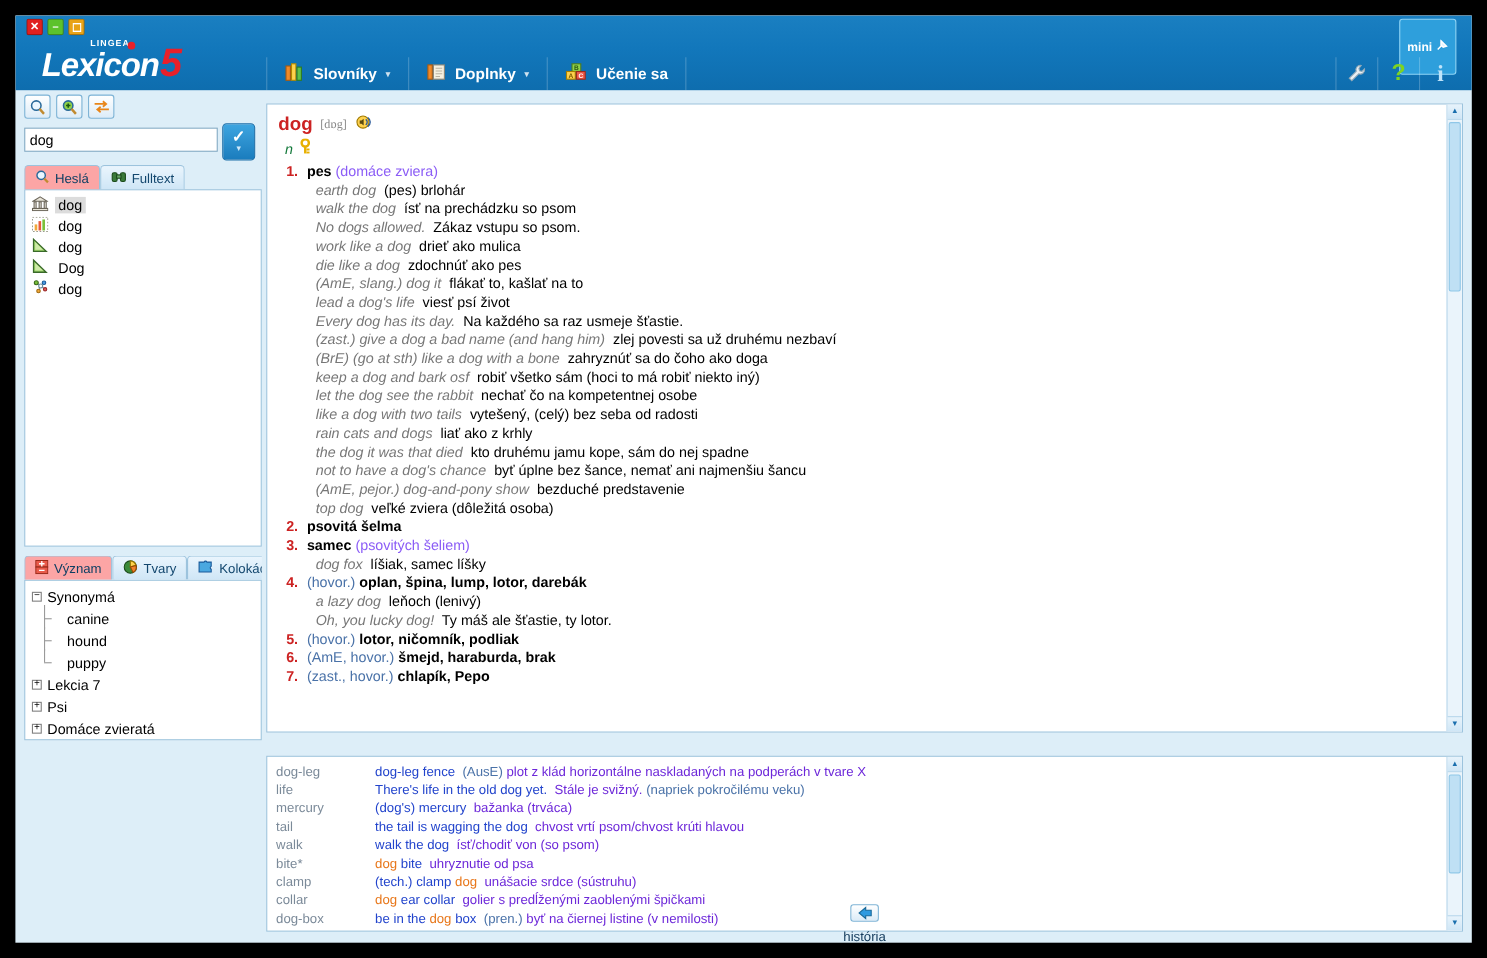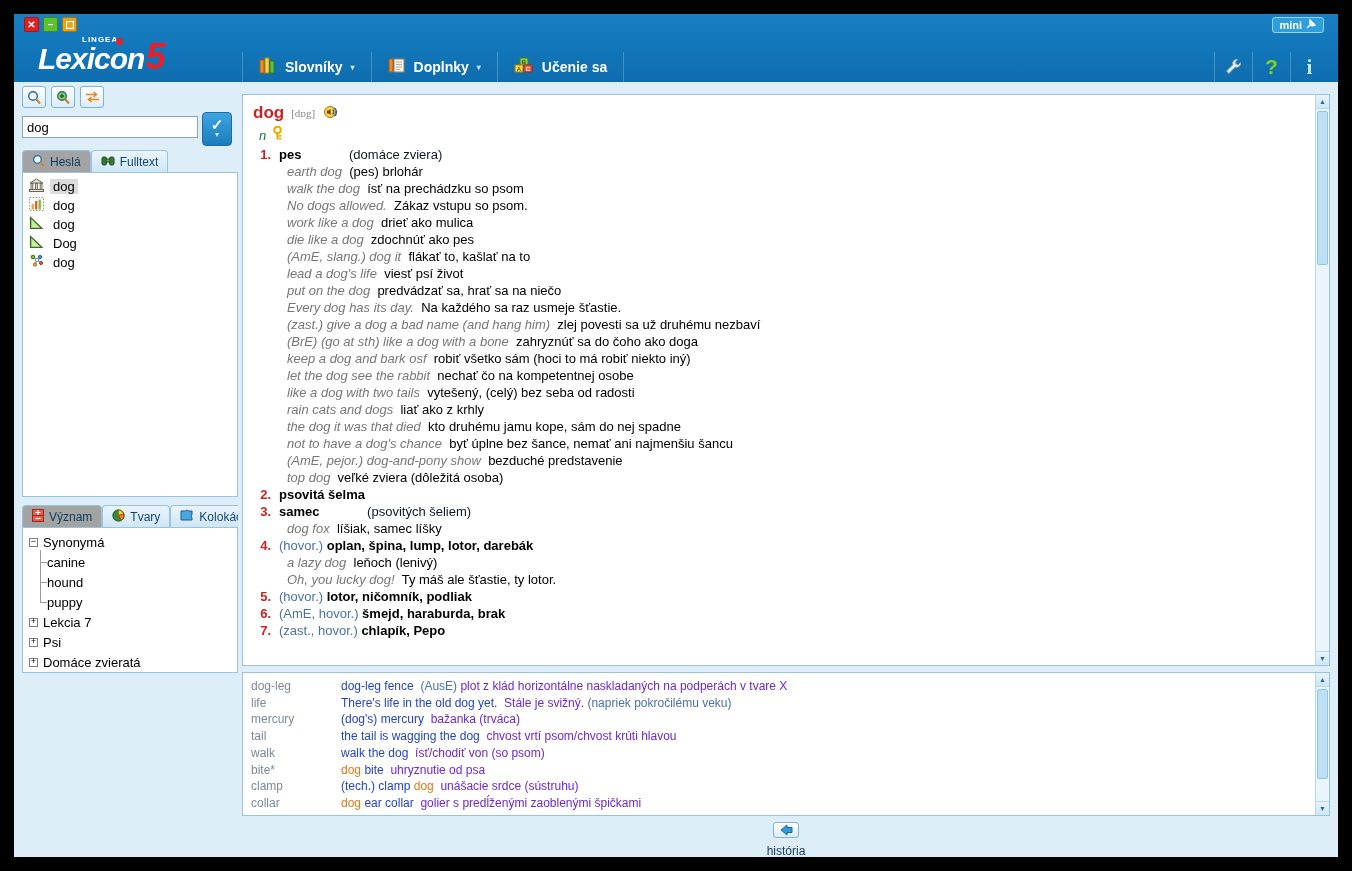--- a/index.html
+++ b/index.html
@@ -58,21 +58,21 @@
     padding: 0 16px; color:#fff; font-size:14px; font-weight:bold;
     border-right:1px solid rgba(255,255,255,.22);
     cursor:pointer; height:30px;
   }
   .menuitem:first-child { border-left:1px solid rgba(255,255,255,.22); }
   .caret { font-size:8px; opacity:.8; }
 
   .mini {
     position:absolute; right:14px; top:3px;
     background:#2e9fdc; border:1px solid #8fd4f5; border-radius:3px;
-    color:#fff; font-size:11px; font-weight:bold; padding:1px 6px;
+    color:#fff; font-size:11px; font-weight:bold; padding:18px 6px;
     display:flex; align-items:center; gap:4px;
   }
   .helpicons { position:absolute; right:10px; top:38px; display:flex; height:30px; }
   .helpicons > div {
     width:38px; height:30px; display:flex; align-items:center; justify-content:center;
     border-left:1px solid rgba(255,255,255,.22); cursor:pointer;
   }
 
   
   .ico { display:inline-block; vertical-align:middle; }
@@ -105,21 +105,21 @@
   .gobtn .dn  { color:#cfe9fb; font-size:8px; line-height:8px; }
 
   .tabs { display:flex; margin-top:6px; height:22px; }
   .tab {
     display:flex; align-items:center; gap:5px;
     padding:0 9px; height:22px; font-size:12px; color:#13476e;
     border:1px solid #9cc3dd; border-bottom:none;
     border-radius:4px 4px 0 0; cursor:pointer;
     background: linear-gradient(to bottom,#eaf5fd,#cfe6f6);
   }
-  .tab.active { background:#a3a3a3; color:#0e3f63; }
+  .tab.active { background:#fca5a5; color:#0e3f63; }
 
   .listbox {
     border:1px solid #9cc3dd; background:#fff; height:325px;
     overflow:hidden; padding:4px 0 0 0;
   }
   .listrow {
     display:flex; align-items:center; gap:6px; padding:1px 6px; height:19px;
     font-size:13px; color:#000; cursor:pointer;
   }
   .listrow .lbl { padding:0 3px; }
@@ -132,43 +132,43 @@
   }
   .treerow {
     display:flex; align-items:center; gap:5px; font-size:13px;
     padding:1px 6px; height:20px; color:#000;
   }
   .twist {
     width:9px; height:9px; border:1px solid #808080; background:#fff;
     font-size:9px; line-height:7px; text-align:center; color:#000;
     font-family:"Liberation Mono", monospace; flex:none;
   }
-  .treerow.child { padding-left:24px; position:relative; }
+  .treerow.child { padding-left:38px; position:relative; }
   .treerow.child::before {
     content:""; position:absolute; left:17px; top:-2px; width:1px; height:22px;
     background:#9a9a9a;
   }
   .treerow.child.last::before { height:12px; }
   .treerow.child::after {
     content:""; position:absolute; left:17px; top:10px; width:7px; height:1px;
     background:#9a9a9a;
   }
 
   
   .rightcol { position:absolute; left:228px; top:80px; width:1088px; height:752px; }
 
   .entrypane {
     position:relative; border:1px solid #9cc3dd; background:#fff;
     height:572px; overflow:hidden;
   }
   .entryscroll { position:absolute; left:0; top:0; right:14px; bottom:0; overflow:hidden; padding:8px 10px; }
 
   .colloc {
-    position:relative; margin-top:6px; border:1px solid #9cc3dd; background:#fff;
-    height:144px; overflow:hidden;
+    position:relative; margin-top:21px; border:1px solid #9cc3dd; background:#fff;
+    height:160px; overflow:hidden;
   }
   .collocscroll { position:absolute; left:0; top:0; right:14px; bottom:0; overflow:hidden; padding:5px 0 0 0; }
 
   
   .vsb {
     position:absolute; right:0; top:0; width:14px; bottom:0;
     background:#eaf4fb; border-left:1px solid #b9d8ec;
   }
   .vsb .arrow {
     height:14px; display:flex; align-items:center; justify-content:center;
@@ -186,21 +186,21 @@
   .phon { font-size:11px; color:#888; margin-left:5px; font-family:"Liberation Serif", serif; }
   .pos { font-style:italic; color:#157a3c; font-size:13px; }
   .senseline { display:flex; font-size:13px; line-height:17px; }
   .snum { color:#cc2222; font-weight:bold; width:26px; text-align:right; flex:none; padding-right:8px; }
   .sbody { flex:1; }
   .tr { font-weight:bold; color:#000; }
   .note { color:#4a72a8; }
   .ex { margin-left:34px; font-size:13px; line-height:17px; }
   .en { font-style:italic; color:#777; }
   .sk { color:#000; }
-  .gloss { color:#0f172a;margin-left:44px; }
+  .gloss { color:#8b5cf6; }
 
   .crow { display:flex; font-size:12px; line-height:16.7px; padding:0 8px; }
   .ckey { width:90px; flex:none; color:#7b8a99; }
   .cval { flex:1; color:#2244cc; }
   .cval .dogw { color:#e8771a; }
   .cval .ctr { color:#6d28d9; }
   .cval .cnote { color:#4a72a8; }
 
   
   .statusbar {
@@ -526,21 +526,20 @@
             <span class="gloss">(domáce zviera)</span>
           </span>
         </div>
         <div class="ex"><span class="en">earth dog</span>&nbsp; <span class="sk">(pes) brlohár</span></div>
         <div class="ex"><span class="en">walk the dog</span>&nbsp; <span class="sk">ísť na prechádzku so psom</span></div>
         <div class="ex"><span class="en">No dogs allowed.</span>&nbsp; <span class="sk">Zákaz vstupu so psom.</span></div>
         <div class="ex"><span class="en">work like a dog</span>&nbsp; <span class="sk">drieť ako mulica</span></div>
         <div class="ex"><span class="en">die like a dog</span>&nbsp; <span class="sk">zdochnúť ako pes</span></div>
         <div class="ex"><span class="en">(AmE, slang.) dog it</span>&nbsp; <span class="sk">flákať to, kašlať na to</span></div>
         <div class="ex"><span class="en">lead a dog's life</span>&nbsp; <span class="sk">viesť psí život</span></div>
-        <div class="ex"><span class="en">put on the dog</span>&nbsp; <span class="sk">predvádzať sa, hrať sa na niečo</span></div>
         <div class="ex"><span class="en">Every dog has its day.</span>&nbsp; <span class="sk">Na každého sa raz usmeje šťastie.</span></div>
         <div class="ex"><span class="en">(zast.) give a dog a bad name (and hang him)</span>&nbsp; <span class="sk">zlej povesti sa už druhému nezbaví</span></div>
         <div class="ex"><span class="en">(BrE) (go at sth) like a dog with a bone</span>&nbsp; <span class="sk">zahryznúť sa do čoho ako doga</span></div>
         <div class="ex"><span class="en">keep a dog and bark osf</span>&nbsp; <span class="sk">robiť všetko sám (hoci to má robiť niekto iný)</span></div>
         <div class="ex"><span class="en">let the dog see the rabbit</span>&nbsp; <span class="sk">nechať čo na kompetentnej osobe</span></div>
         <div class="ex"><span class="en">like a dog with two tails</span>&nbsp; <span class="sk">vytešený, (celý) bez seba od radosti</span></div>
         <div class="ex"><span class="en">rain cats and dogs</span>&nbsp; <span class="sk">liať ako z krhly</span></div>
         <div class="ex"><span class="en">the dog it was that died</span>&nbsp; <span class="sk">kto druhému jamu kope, sám do nej spadne</span></div>
         <div class="ex"><span class="en">not to have a dog's chance</span>&nbsp; <span class="sk">byť úplne bez šance, nemať ani najmenšiu šancu</span></div>
         <div class="ex"><span class="en">(AmE, pejor.) dog-and-pony show</span>&nbsp; <span class="sk">bezduché predstavenie</span></div>

